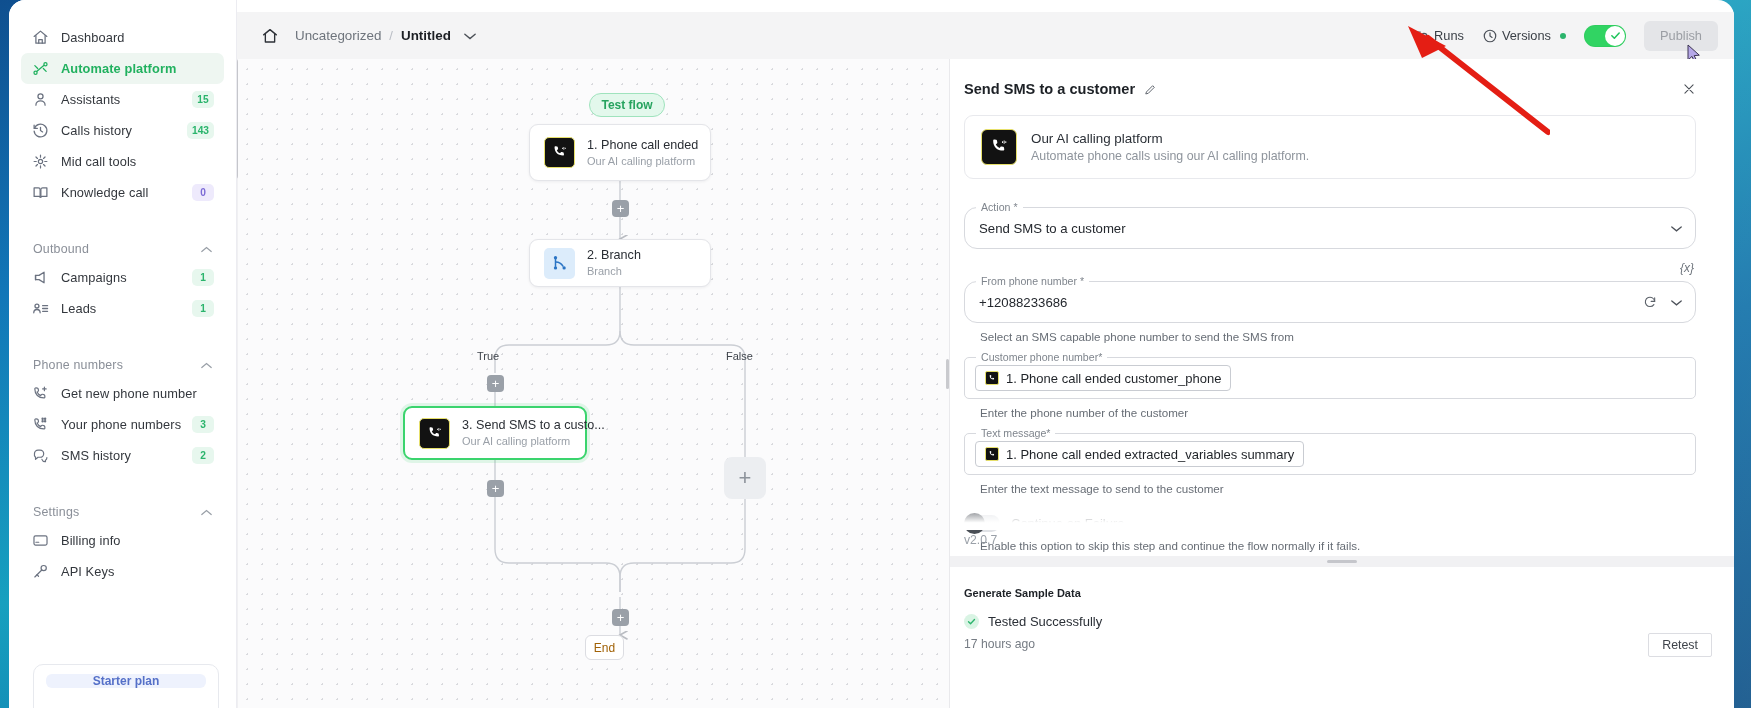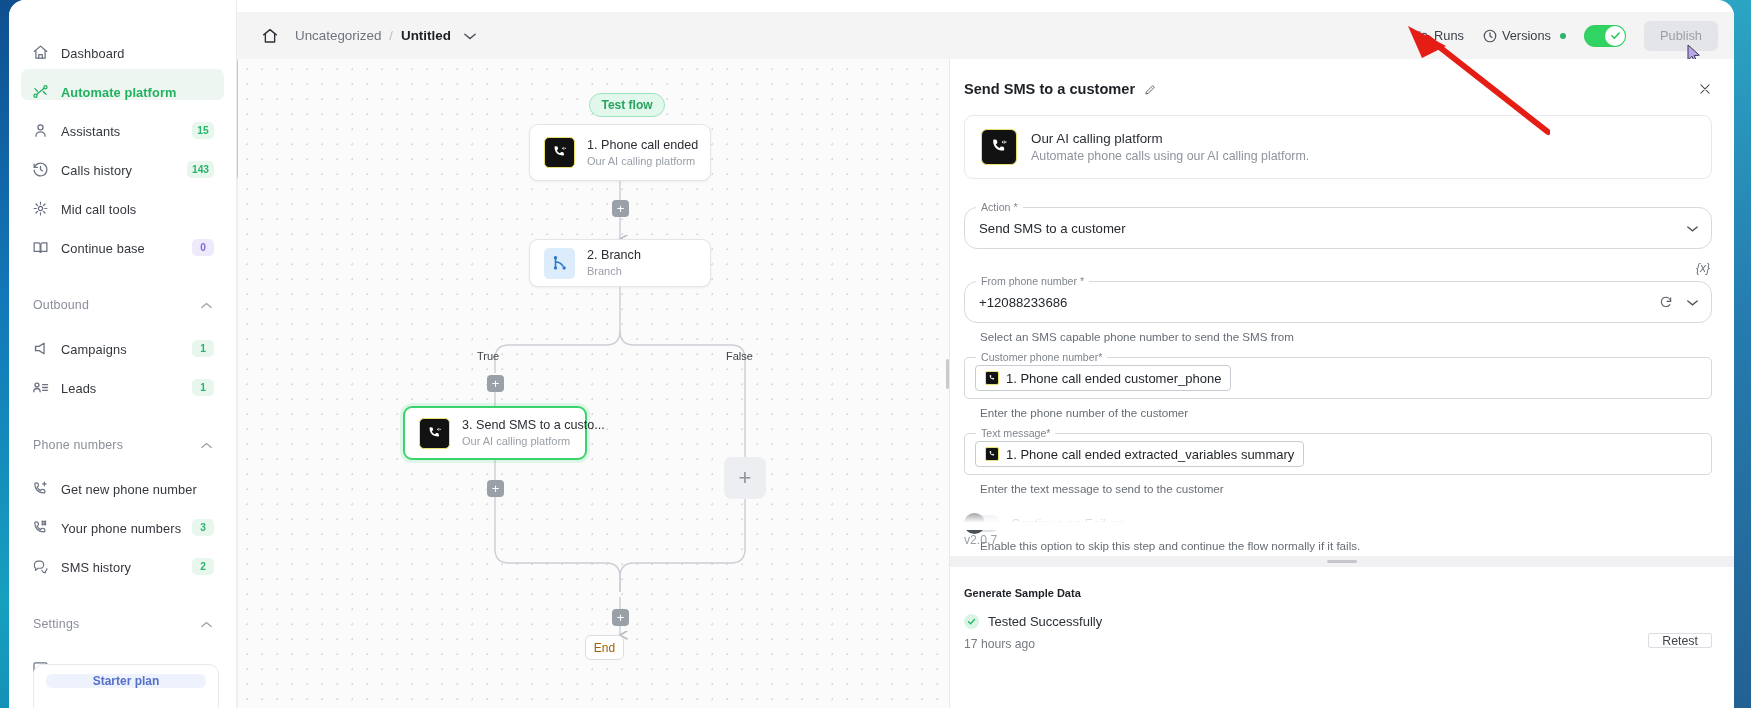--- a/index.html
+++ b/index.html
@@ -29,22 +29,22 @@
     overflow: hidden;
   }
 
   
   .sidebar {
     position: absolute; left: 0; top: 0; width: 228px; height: 708px;
     background: #ffffff; border-right: 1px solid #ececf1;
     padding-top: 22px;
   }
   .nav-item {
-    display: flex; align-items: flex-end; gap: 12px;
-    height: 31px; margin: 8px 12px; padding: 0 10px;
+    display: flex; align-items: center; gap: 12px;
+    height: 31px; margin: 0 12px; padding: 0 10px;
     border-radius: 7px; cursor: pointer; position: relative;
   }
   .nav-item .ico { width: 18px; height: 18px; flex: 0 0 18px; display: flex; align-items: center; justify-content: center; color: #6b7280; }
   .nav-item .ico svg { width: 17px; height: 17px; display: block; }
   .nav-label { font-size: 12.8px; color: #33373d; letter-spacing: .1px; white-space: nowrap; }
   .nav-item.active { background: #eef6f1; }
   .nav-item.active .nav-label { color: #21b15f; font-weight: 600; }
   .nav-item.active .ico { color: #21b15f; }
   .badge {
     position: absolute; right: 10px; min-width: 22px; height: 17px; padding: 0 5px;
@@ -172,21 +172,21 @@
   
   .rpanel {
     position: absolute; left: 712px; top: 59px; right: 0; bottom: 0;
     background: #fff; border-left: 1px solid #e9e9ec;
   }
   .rp-resizer {
     position: absolute; left: -4px; top: 300px; width: 3px; height: 30px;
     background: #c9cace; border-radius: 2px;
   }
   .rp-card {
-    position: absolute; left: 0; top: 0; right: 0; height: 497px;
+    position: absolute; left: 0; top: 0; right: 16px; height: 497px;
     background: #fff; overflow: hidden;
   }
   .rp-head { display: flex; align-items: center; padding: 22px 22px 0 14px; }
   .rp-title { font-size: 14.6px; font-weight: 700; color: #1d2126; }
   .pencil-ico { width: 13px; height: 13px; color: #5d636b; margin-left: 9px; cursor: pointer; }
   .rp-close { margin-left: auto; width: 14px; height: 14px; color: #4a4f56; cursor: pointer; }
 
   .integration-card {
     margin: 18px 22px 0 14px; border: 1px solid #e8e9ed; border-radius: 9px;
     padding: 13px 16px; display: flex; align-items: center; gap: 14px;
@@ -251,21 +251,21 @@
     width: 30px; height: 3px; border-radius: 2px; background: #c5c6cb; cursor: ns-resize;
   }
   .rp-bottom { position: absolute; left: 0; right: 0; top: 508px; bottom: 0; background: #fff; padding: 20px 22px 0 14px; }
   .gsd-title { font-size: 11px; font-weight: 700; color: #1d2126; }
   .gsd-status { display: flex; align-items: center; gap: 9px; margin-top: 15px; }
   .check-badge { width: 15px; height: 15px; border-radius: 50%; background: #d9f4e4; display: flex; align-items: center; justify-content: center; }
   .check-badge svg { width: 9px; height: 9px; color: #2bb46c; }
   .gsd-status-label { font-size: 13px; color: #2b3037; }
   .gsd-time { font-size: 12.2px; color: #767c84; margin-top: 8px; margin-left: 0; }
   .retest-btn {
-    position: absolute; right: 22px; top: 66px; height: 15px; padding: 0 13px;
+    position: absolute; right: 22px; top: 66px; height: 24px; padding: 0 13px;
     border: 1px solid #dcdde2; border-radius: 2px; background: #fff;
     font-size: 12.4px; color: #3f444b; cursor: pointer;
   }
 
   .annot-arrow { position: absolute; left: 1380px; top: 24px; width: 170px; height: 112px; pointer-events: none; }
 </style>
 </head>
 <body>
 
 <div id="root">
@@ -334,21 +334,21 @@
         <span class="nav-label">Mid call tools</span>
       </div>
 
       <div class="nav-item">
         <span class="ico">
           <svg viewBox="0 0 24 24" fill="none" stroke="currentColor" stroke-width="1.8" stroke-linecap="round" stroke-linejoin="round">
               <path d="M3 5.5h6a2.5 2.5 0 0 1 2.5 2.5v11A2 2 0 0 0 9.8 17.5H3z"></path>
               <path d="M21 5.5h-6A2.5 2.5 0 0 0 12.5 8v11a2 2 0 0 1 1.7-1.5H21z"></path>
             </svg>
         </span>
-        <span class="nav-label">Continue base</span>
+        <span class="nav-label">Knowledge call</span>
         <span class="badge purple">0</span>
       </div>
 
       <div class="spacer-lg"></div>
 
       <div class="grp-head">
         <span>Outbound</span>
         <svg class="chev" viewBox="0 0 14 8" fill="none" stroke="currentColor" stroke-width="1.6" stroke-linecap="round">
             <path d="M1 6.5 7 1.5l6 5"></path>
           </svg>

